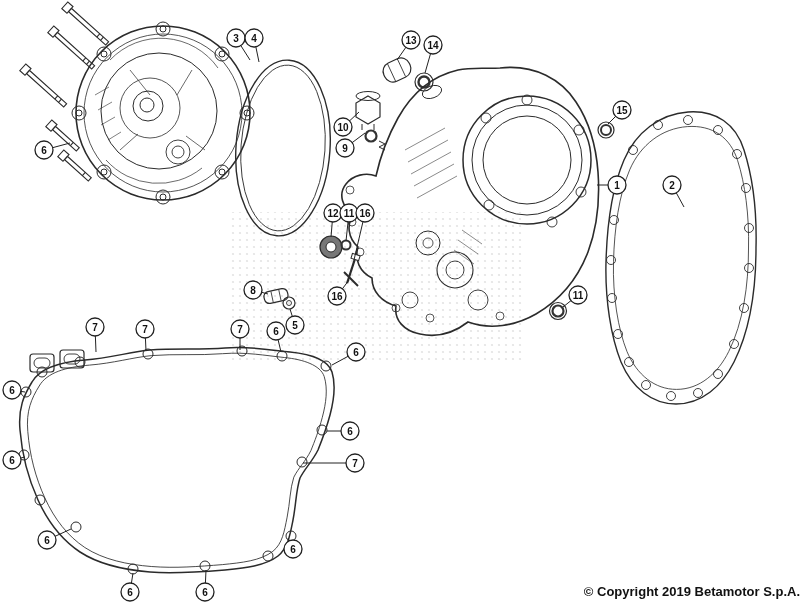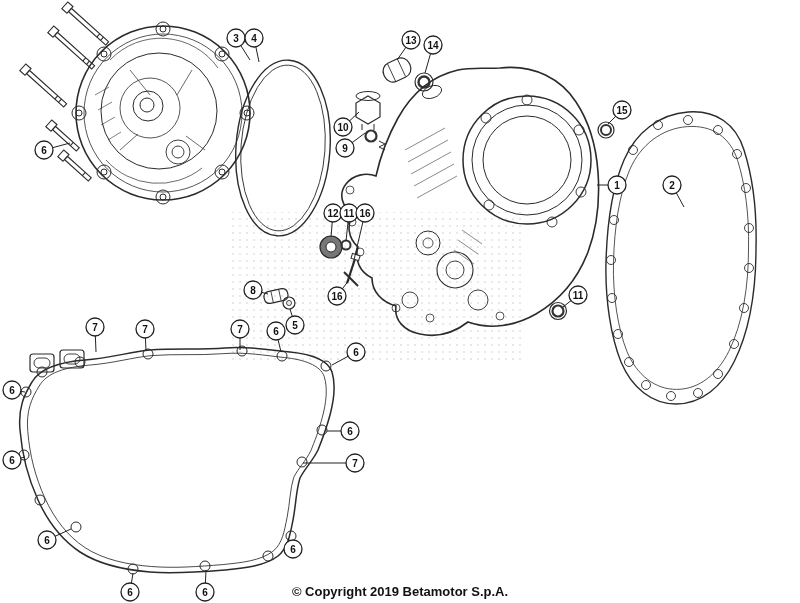--- a/index.html
+++ b/index.html
@@ -2,21 +2,21 @@
 <html><head>
 <meta charset="utf-8">
 <style>
   html,body{margin:0;padding:0;background:#fff;}
   .canvas{position:relative;width:800px;height:603px;background:#fff;overflow:hidden;
           font-family:"Liberation Sans",sans-serif;}
   svg{position:absolute;top:0;left:0;}
   .leader{stroke:#222;stroke-width:1;}
   .callout-circle{fill:#fff;stroke:#222;stroke-width:1.3;}
   .callout-num{font:600 10px "Liberation Sans",sans-serif;text-anchor:middle;fill:#111;}
-  .copyright{position:absolute;left:0;right:0;bottom:4px;text-align:center;
+  .copyright{position:absolute;left:0;right:0;bottom:4px;text-align:right;
              font-weight:bold;font-size:13px;color:#111;}
   .part{stroke:#2b2b2b;fill:none;}
 </style>
 </head>
 <body>
 
 <div class="canvas">
 <svg width="800" height="603" viewBox="0 0 800 603">
 
   <defs>

